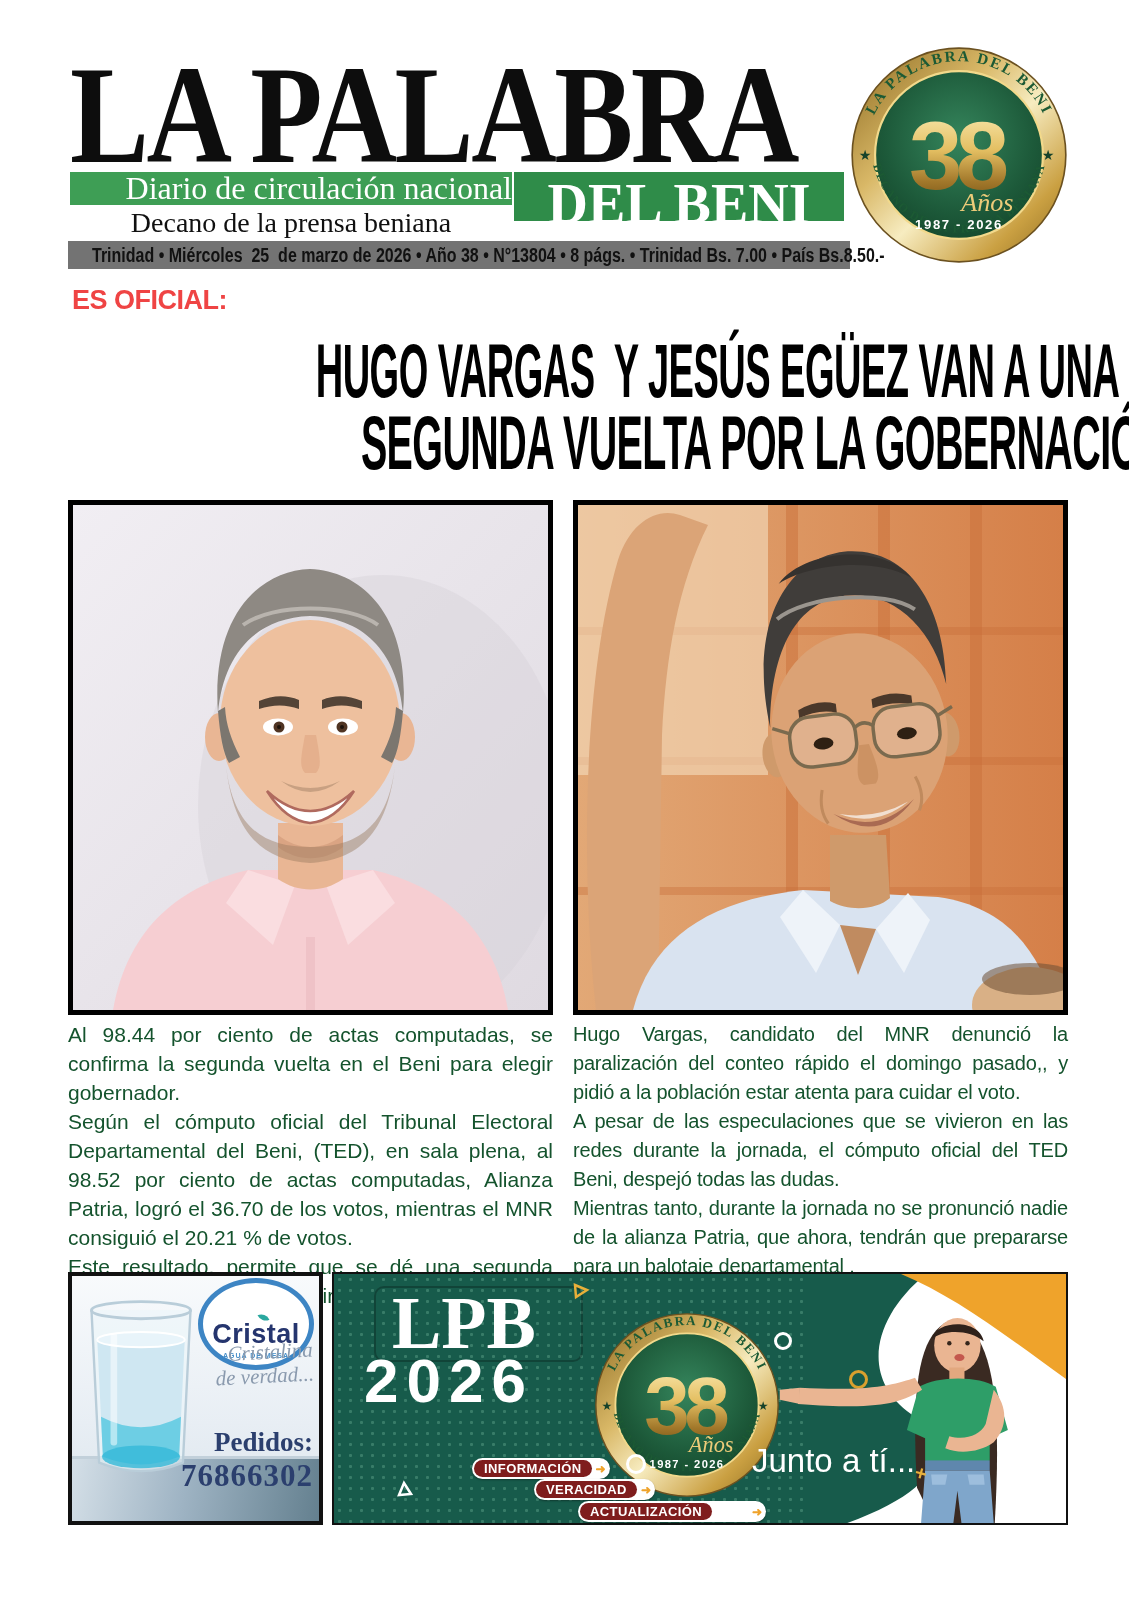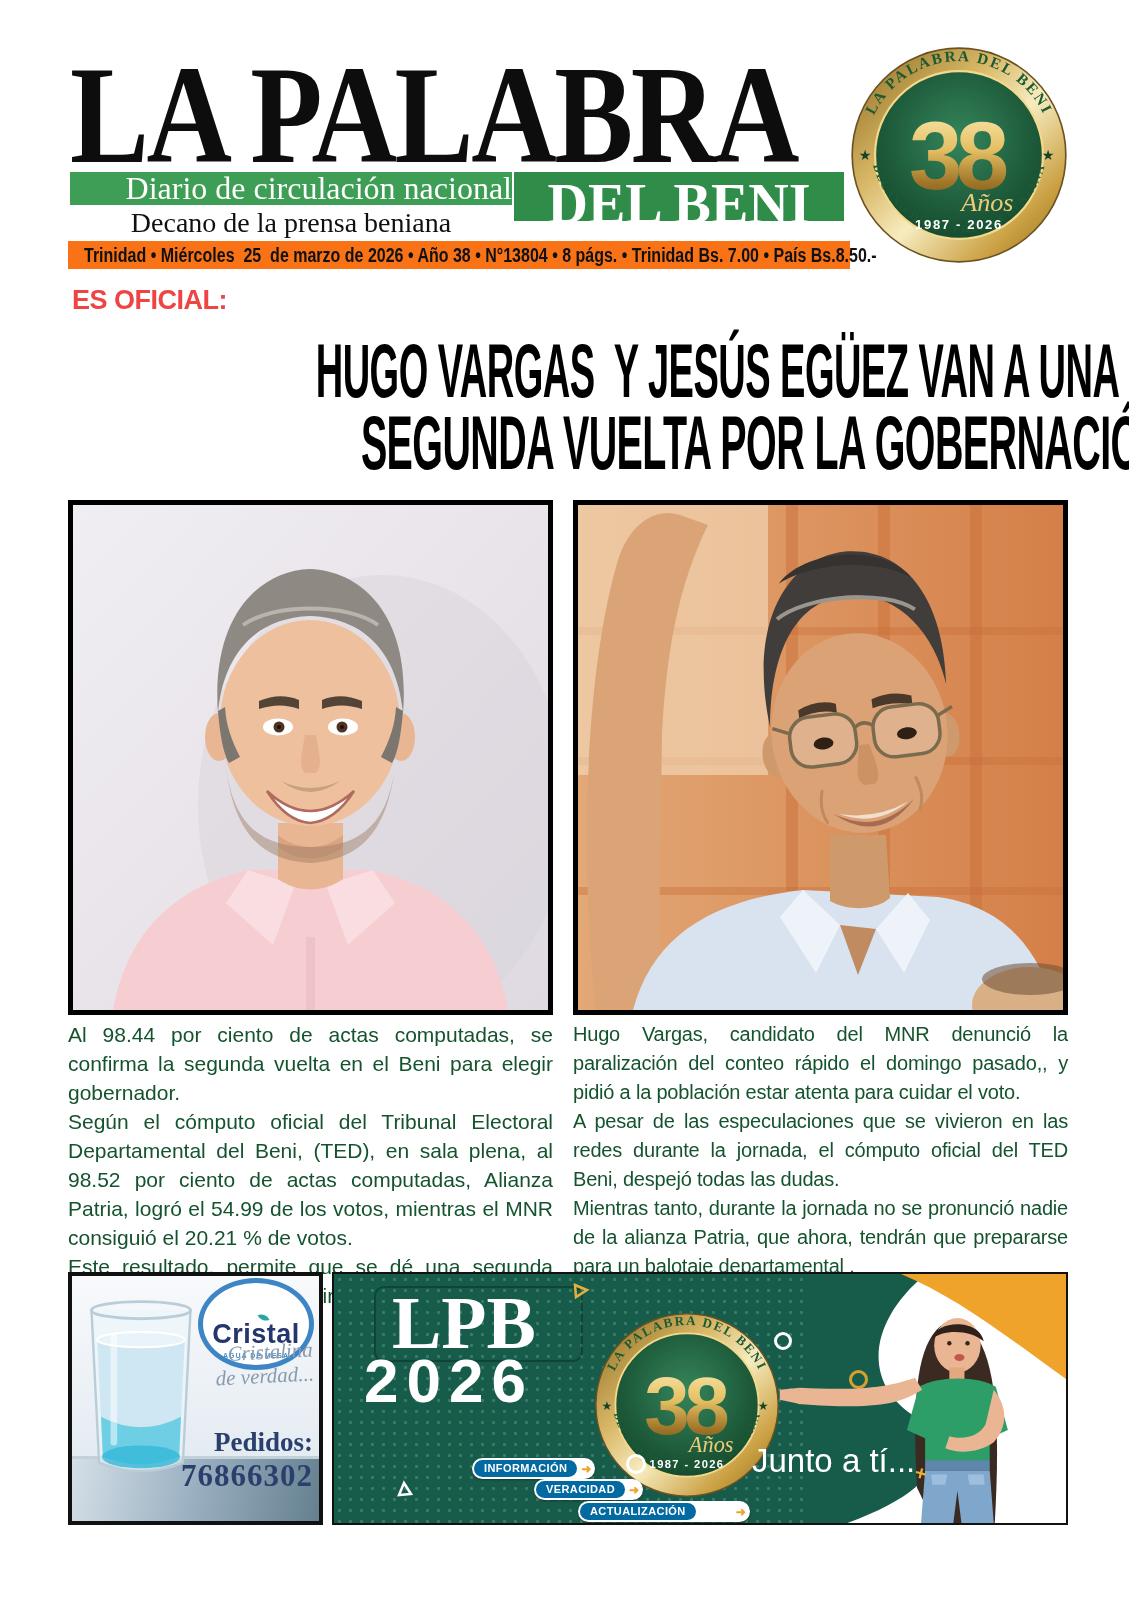--- a/index.html
+++ b/index.html
@@ -10,22 +10,22 @@
   .mast-title{position:absolute;left:70px;top:44px;line-height:1;white-space:nowrap;}
   .mast-title-inner{display:inline-block;font-family:"Liberation Serif",serif;font-weight:bold;
       font-size:148px;letter-spacing:-3px;transform:scale(.8,.95);transform-origin:left top;color:#0d0d0d;}
   .tag-green{position:absolute;left:70px;top:172px;width:442px;height:33px;background:#3E9E55;
       color:#fff;text-align:right;font-family:"Liberation Serif",serif;font-size:32px;line-height:32px;}
   .tag-black{position:absolute;left:70px;top:206px;width:442px;height:33px;color:#101010;
       text-align:center;font-family:"Liberation Serif",serif;font-size:28px;line-height:33px;}
   .delbeni{position:absolute;left:514px;top:172px;width:330px;height:49px;background:#2F8C49;
       color:#fff;text-align:center;font-family:"Liberation Serif",serif;font-weight:bold;
       font-size:56px;line-height:64px;}
-  .dateline{position:absolute;left:68px;top:241px;width:782px;height:28px;background:#f97316;
-      line-height:28px;padding-left:16px;box-sizing:border-box;white-space:nowrap;}
+  .dateline{position:absolute;left:68px;top:241px;width:782px;height:28px;background:#737373;
+      line-height:28px;padding-left:24px;box-sizing:border-box;white-space:nowrap;}
   .dateline-inner{display:inline-block;transform:scaleX(.8);transform-origin:left center;
       font-weight:bold;font-size:20px;white-space:pre;color:#111;}
   .badge-mast{position:absolute;left:850px;top:46px;width:218px;height:218px;}
   .badge-ad{position:absolute;left:260px;top:38px;width:186px;height:186px;}
 
   
   .b-arc{font-family:"Liberation Serif",serif;font-size:14px;font-weight:bold;fill:#1c5a34;letter-spacing:2px;}
   .b-arc-b{font-size:11px;letter-spacing:1.2px;}
   .b-star{font-size:13px;fill:#16422a;}
   .b-num{font-size:88px;font-weight:bold;fill:url(#gGoldNum);font-family:"Liberation Sans",sans-serif;letter-spacing:-6px;}
@@ -82,21 +82,21 @@
   .lpb-title{position:absolute;left:58px;top:12px;font-family:"Liberation Serif",serif;font-weight:bold;
       font-size:74px;color:#fff;line-height:1;}
   .lpb-year{position:absolute;left:30px;top:76px;font-size:62px;font-weight:bold;color:#fff;
       letter-spacing:8px;line-height:1;}
   .lpb-cta{position:absolute;left:28px;top:118px;font-size:31px;font-weight:800;color:#ECA83B;
       letter-spacing:2px;font-family:"Liberation Serif",serif;text-shadow:2px 2px 0 rgba(8,40,28,.8);}
   .lpb-blob{position:absolute;right:0;top:0;width:380px;height:253px;}
   .lpb-woman{position:absolute;right:2px;bottom:0;width:300px;height:212px;}
   .pill{position:absolute;display:flex;align-items:center;background:#fff;border-radius:13px;height:21px;
       padding:2px 4px 2px 2px;box-sizing:border-box;gap:4px;box-shadow:0 1px 2px rgba(0,0,0,.35);}
-  .pill-label{background:#0369a1;border-radius:10px;color:#fff;font-size:11px;font-weight:bold;
+  .pill-label{background:#7f1d1d;border-radius:10px;color:#fff;font-size:13px;font-weight:bold;
       letter-spacing:.4px;line-height:17px;padding:0 10px;white-space:nowrap;}
   .pill-arrow{color:#EFA32B;font-weight:bold;font-size:12px;line-height:1;}
   .pill1{left:138px;top:184px;} .pill2{left:200px;top:197px;margin-top:8px;} .pill3{left:244px;top:227px;gap:40px;}
   .lpb-slogan{position:absolute;left:418px;top:168px;font-size:33px;color:#fff;white-space:pre;}
   .lpb-plus{color:#E8B03A;font-size:20px;font-weight:bold;display:inline-block;
       transform:translateY(8px) rotate(15deg);}
   .deco{position:absolute;}
   .ring{border-radius:50%;}
   .ring-w1{left:292px;top:180px;width:14px;height:14px;border:3px solid #fff;}
   .ring-w2{left:440px;top:58px;width:12px;height:12px;border:3px solid #fff;}
@@ -250,21 +250,21 @@
         <path d="M 238,280 Q 232,300 240,314" stroke="#c08a5d" stroke-width="3" fill="none"></path>
         <path d="M 332,278 Q 340,298 332,312" stroke="#c08a5d" stroke-width="3" fill="none"></path>
       </g>
       <ellipse cx="452" cy="500" rx="58" ry="38" fill="#d9b086"></ellipse>
       <ellipse cx="452" cy="474" rx="48" ry="16" fill="#6b4f35" opacity=".55"></ellipse>
     </svg>
   </div>
 
   <div class="col col-left">
     <p>Al 98.44 por ciento de actas computadas, se confirma  la segunda vuelta en el Beni para elegir gobernador.</p>
-    <p>Según el cómputo oficial del Tribunal Electoral Departamental del Beni, (TED), en sala plena,  al 98.52 por ciento de actas computadas, Alianza Patria, logró el 54.99 de los votos, mientras el MNR consiguió el 20.21 % de votos.</p>
+    <p>Según el cómputo oficial del Tribunal Electoral Departamental del Beni, (TED), en sala plena,  al 98.52 por ciento de actas computadas, Alianza Patria, logró el 36.70 de los votos, mientras el MNR consiguió el 20.21 % de votos.</p>
     <p>Este resultado, permite que se dé una segunda vuelta en el Beni, para elegir gobernador.</p>
   </div>
   <div class="col col-right">
     <p>Hugo Vargas, candidato del MNR denunció la paralización del conteo rápido el domingo pasado,, y pidió a la población estar atenta para cuidar el voto.</p>
     <p>A pesar de las especulaciones que se vivieron en las redes durante la jornada, el cómputo oficial del TED Beni, despejó todas las dudas.</p>
     <p>Mientras tanto, durante la jornada no se pronunció nadie de la alianza Patria, que ahora, tendrán que prepararse para un balotaje departamental .</p>
   </div>
 
   <div class="ad ad-cristal">
     <div class="cristal-table"></div>

